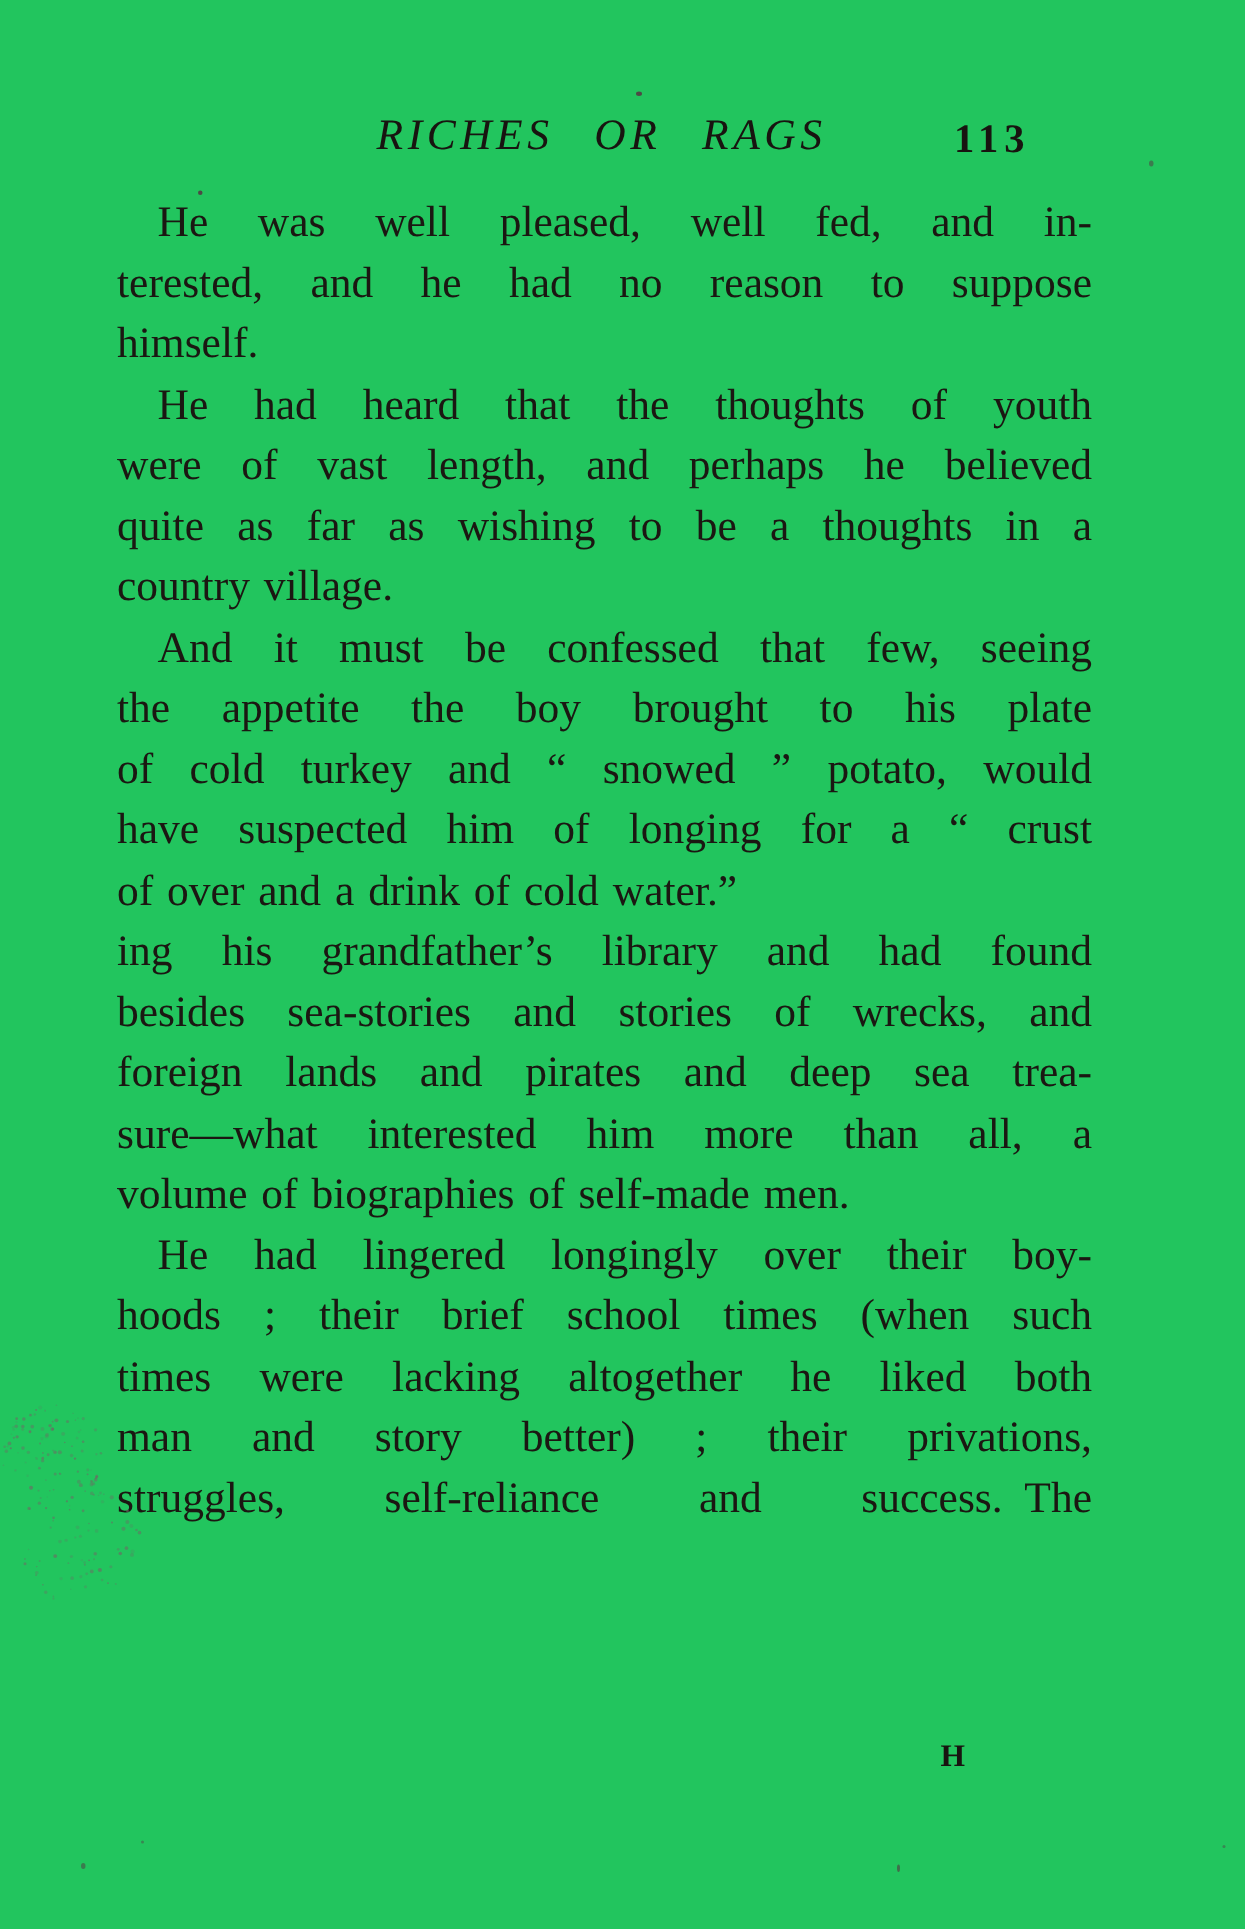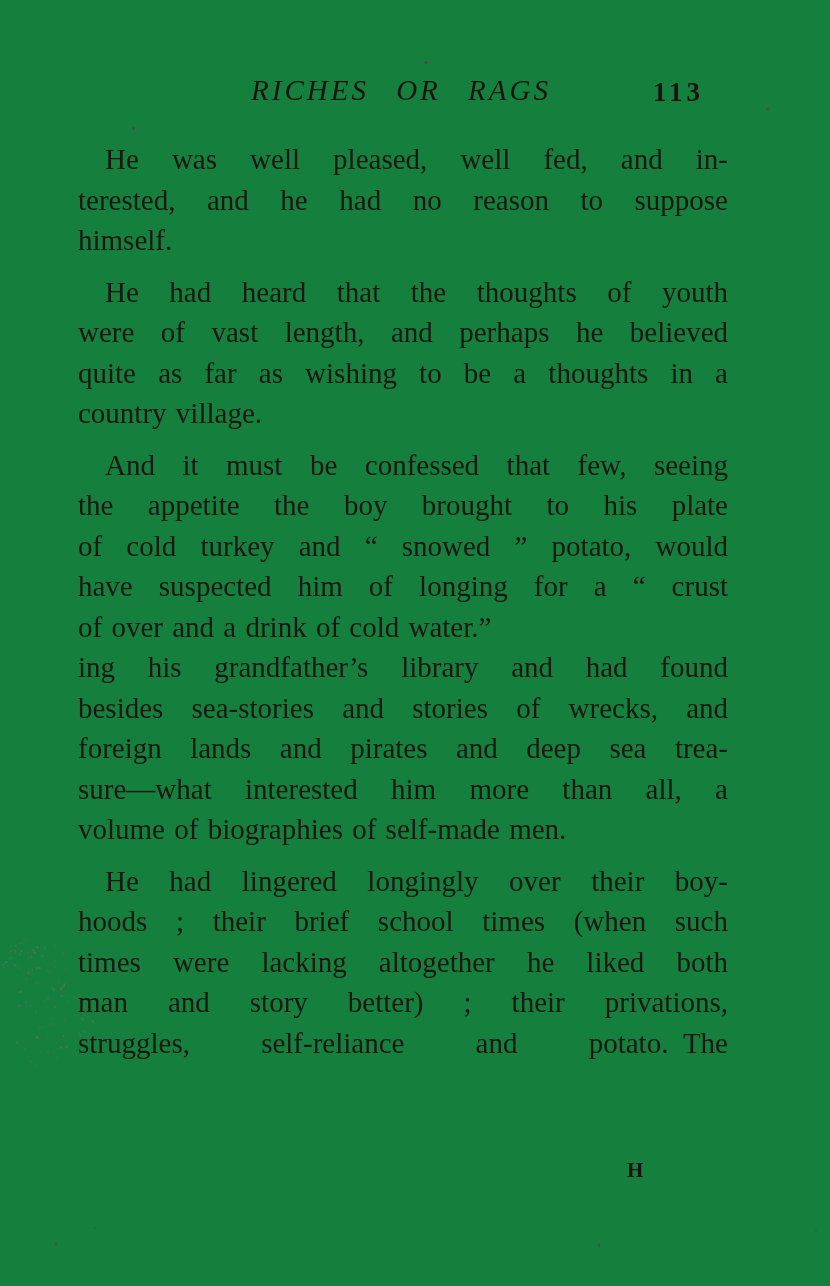--- a/index.html
+++ b/index.html
@@ -1,21 +1,21 @@
 <!DOCTYPE html>
 <html><head>
 <meta charset="utf-8">
 <style>
   html, body { margin: 0; padding: 0; background: #e8e8e8; }
   .page {
     position: relative;
     width: 830px;
     height: 1286px;
     margin: 0 auto;
-    background: #15803d;
+    background: #22c55e;
     color: #1b1712;
     font-family: "Liberation Serif", "DejaVu Serif", serif;
     overflow: hidden;
   }
   
   .running-head {
     position: absolute;
     top: 74px;
     left: 78px;
     width: 674px;
@@ -26,21 +26,21 @@
     text-align: center;
     transform: translateX(-14px);
     font-style: italic;
     font-size: 29px;
     letter-spacing: 3px;
     word-spacing: 17px;
     color: #181410;
   }
   .page-num {
     position: absolute;
-    right: 48px;
+    right: 65px;
     top: 3px;
     font-size: 27px;
     font-weight: bold;
     letter-spacing: 4px;
     color: #181410;
   }
   
   .body-text {
     position: absolute;
     left: 78px;
@@ -55,21 +55,21 @@
     height: 40.5px;
     text-align: justify;
     text-align-last: justify;
     -moz-text-align-last: justify;
     overflow: hidden;
   }
   .line.para-end {
     text-align-last: left;
     -moz-text-align-last: left;
   }
-  .line.indent { text-indent: 27px; margin-top: 11px; }
+  .line.indent { text-indent: 27px; }
   
   .signature {
     position: absolute;
     left: 627px;
     top: 1158px;
     font-size: 21px;
     font-weight: bold;
     letter-spacing: 1px;
     color: #181410;
   }
@@ -114,21 +114,21 @@
       <div class="line para-end">of over and a drink of cold water.”</div>
       <div class="line">ing his grandfather’s library and had found</div>
       <div class="line">besides sea-stories and stories of wrecks, and</div>
       <div class="line">foreign lands and pirates and deep sea trea-</div>
       <div class="line">sure—what interested him more than all, a</div>
       <div class="line para-end">volume of biographies of self-made men.</div>
       <div class="line indent">He had lingered longingly over their boy-</div>
       <div class="line">hoods ; their brief school times (when such</div>
       <div class="line">times were lacking altogether he liked both</div>
       <div class="line">man and story better) ; their privations,</div>
-      <div class="line">struggles, self-reliance and potato. The</div>
+      <div class="line">struggles, self-reliance and success. The</div>
     </main>
 
   <div class="signature">H</div>
 
   <svg class="smudge" id="smudge" viewBox="0 0 120 155">
       <circle cx="19.4" cy="29.9" r="1.10" fill="#6e6a64" opacity="0.53"></circle>
       <circle cx="72.3" cy="41.5" r="0.76" fill="#6e6a64" opacity="0.28"></circle>
       <circle cx="69.0" cy="61.7" r="1.24" fill="#6e6a64" opacity="0.38"></circle>
       <circle cx="45.6" cy="8.8" r="0.52" fill="#6e6a64" opacity="0.32"></circle>
       <circle cx="40.1" cy="41.8" r="0.96" fill="#6e6a64" opacity="0.48"></circle>

